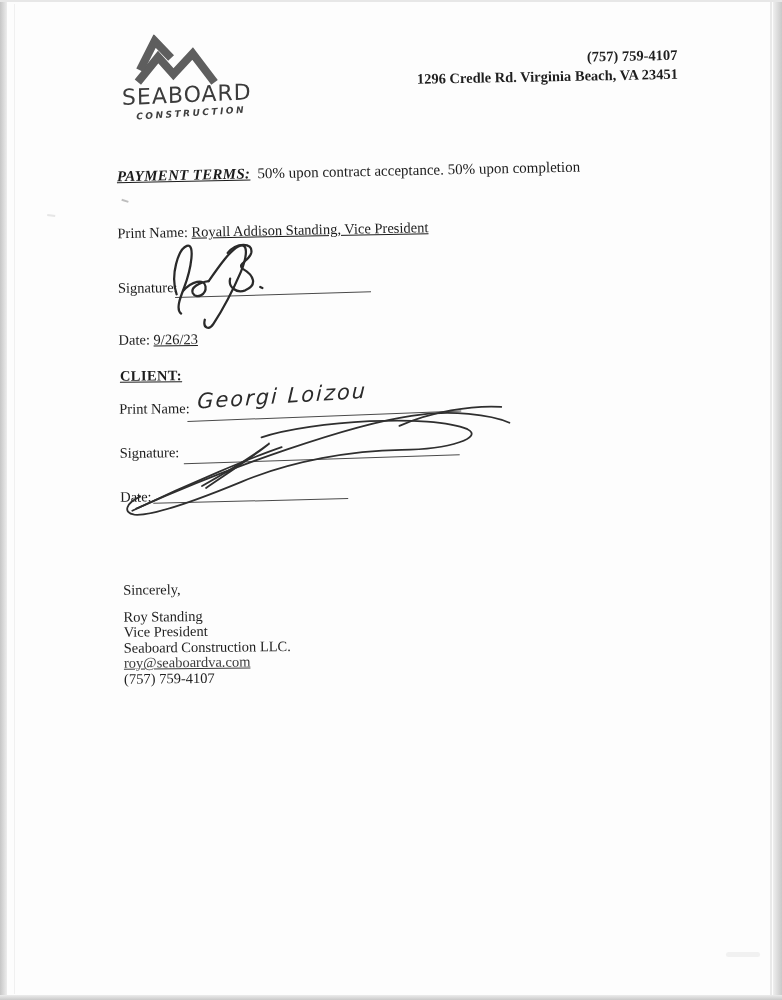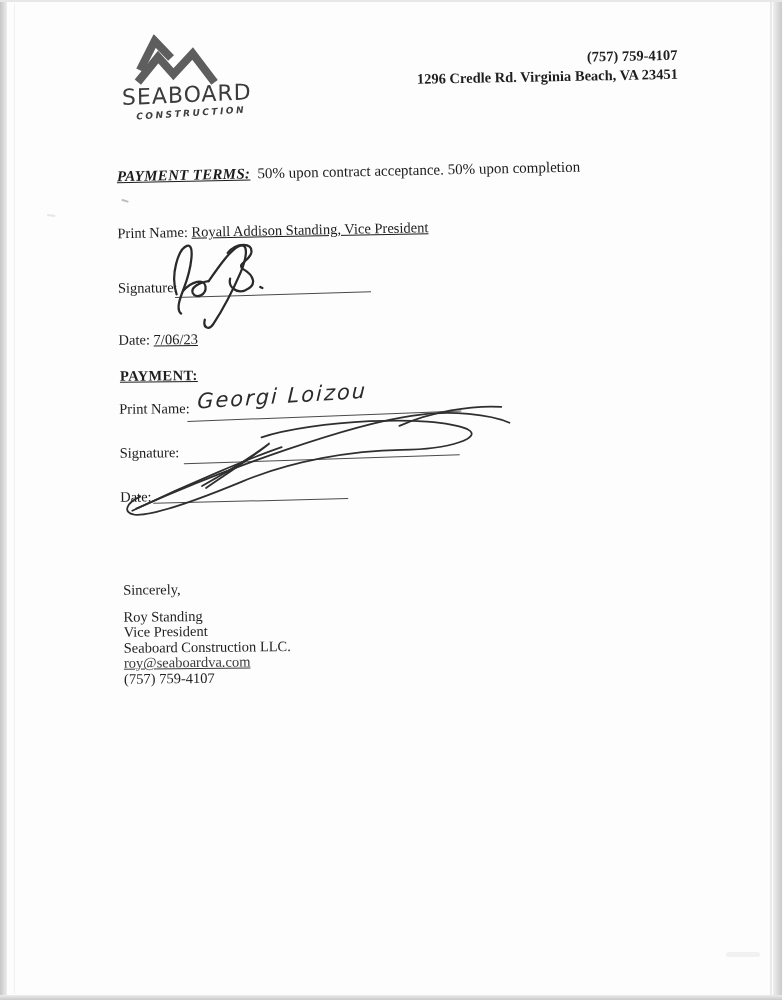--- a/index.html
+++ b/index.html
@@ -159,24 +159,24 @@
         <path d="M8,50 C2,32 10,8 18,5 C26,2 22,26 15,44 C11,54 7,64 12,68"></path>
         <path d="M14,47 C22,38 34,35 35,43 C36,51 26,55 23,49 C21,44 29,39 38,38"></path>
         <path d="M38,38 C48,24 58,10 66,6 C76,1 74,16 68,30 C60,48 50,66 42,78 C38,84 32,82 34,74"></path>
         <path d="M56,12 C64,2 80,2 78,12 C76,20 64,22 70,27 C80,33 84,42 72,47 C64,50 56,44 58,36"></path>
         <path d="M86,44 l2,1"></path>
       </g>
     </svg>
 
     <div class="contract-date row-label">
       <span>Date:</span>
-      <span class="underlined">7/06/23</span>
-    </div>
-
-    <div class="client-heading">PAYMENT:</div>
+      <span class="underlined">9/26/23</span>
+    </div>
+
+    <div class="client-heading">CLIENT:</div>
 
     <div class="client-print-label row-label">Print Name:</div>
     <div class="form-line line-client-print"></div>
     <div class="client-handwritten">Georgi Loizou</div>
 
     <div class="client-sig-label row-label">Signature:</div>
     <div class="form-line line-client-sig"></div>
 
     <div class="client-date-label row-label">Date:</div>
     <div class="form-line line-client-date"></div>

